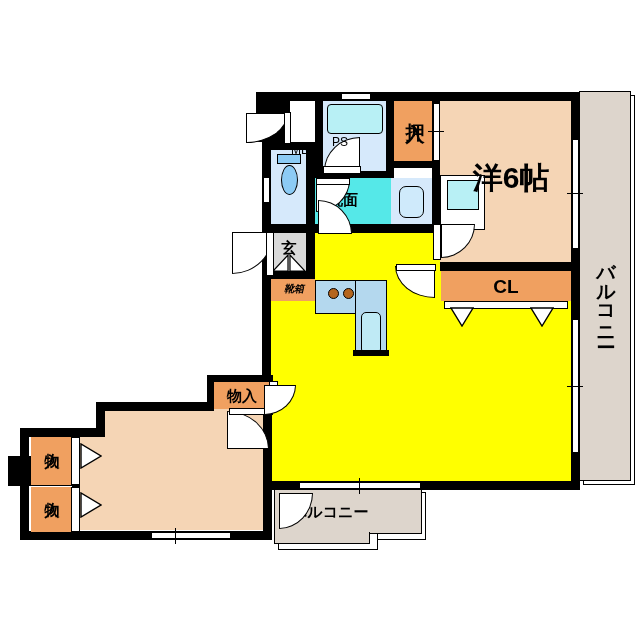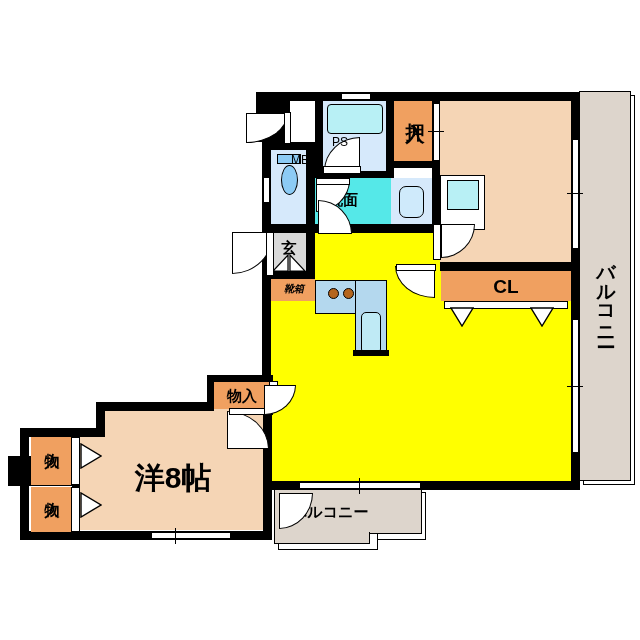--- a/index.html
+++ b/index.html
@@ -218,21 +218,21 @@
   <div class="swing sw-tl" style="left:324px; top:137px; width:36px; height:34px;"></div>
   <div class="b fill-white outline-thin" style="left:323px; top:166px; width:38px; height:8px;"></div>
 
   <div class="b fill-toilet" style="left:271px; top:150px; width:35px; height:74px;"></div>
   <div class="b outline-thin" style="left:277px; top:154px; width:24px; height:10px; background:#8ccbf5;"></div>
   <div class="b outline-thin" style="left:281px; top:165px; width:17px; height:30px; border-radius:50%; background:#8ccbf5;"></div>
   <div class="win-v" style="left:263px; top:178px; width:7px; height:24px;"></div>
 
   <div class="b fill-white" style="left:290px; top:101px; width:25px; height:41px;"></div>
   <div class="lbl lbl-xs lbl-reg" style="left:284px; top:136px; width:32px;margin-left:40px;">PS</div>
-  <div class="lbl lbl-xs lbl-reg" style="left:284px; top:154px; width:32px;">MB</div>
+  <div class="lbl lbl-xs lbl-reg" style="left:284px; top:144px; width:32px;">MB</div>
   <div class="swing sw-br" style="left:246px; top:113px; width:42px; height:30px;"></div>
   <div class="b fill-white outline-thin" style="left:284px; top:112px; width:7px; height:32px;"></div>
 
   <div class="b fill-wash" style="left:315px; top:178px; width:76px; height:46px;"></div>
   <div class="b fill-bath" style="left:391px; top:178px; width:41px; height:46px;"></div>
   <div class="b outline-thin" style="left:399px; top:186px; width:25px; height:32px; border-radius:7px; background:#cfeafb;"></div>
   <div class="lbl lbl-sm" style="left:320px; top:192px; width:46px;">洗面</div>
   <div class="swing sw-br" style="left:316px; top:180px; width:34px; height:32px;"></div>
   <div class="b fill-white outline-thin" style="left:316px; top:178px; width:34px; height:7px;"></div>
   <div class="swing sw-tr" style="left:318px; top:200px; width:34px; height:34px;"></div>
@@ -284,15 +284,15 @@
 
   <div class="win-v" style="left:572px; top:320px; width:7px; height:132px;"></div>
   <div class="tick" style="left:567px; top:386px; width:16px; height:1.4px;"></div>
 
   <div class="win" style="left:300px; top:482px; width:120px; height:7px;"></div>
   <div class="tick" style="left:359px; top:478px; width:1.4px; height:16px;"></div>
 
   <div class="win" style="left:152px; top:532px; width:78px; height:7px;"></div>
   <div class="tick" style="left:175px; top:528px; width:1.4px; height:16px;"></div>
 
-  <div class="lbl lbl-big" style="left:108px; top:463px; width:130px;">洋8帖</div>
+  <div class="lbl lbl-big" style="left:456px; top:163px; width:110px;">洋6帖</div>
 
 </div>
 
 </body></html>

